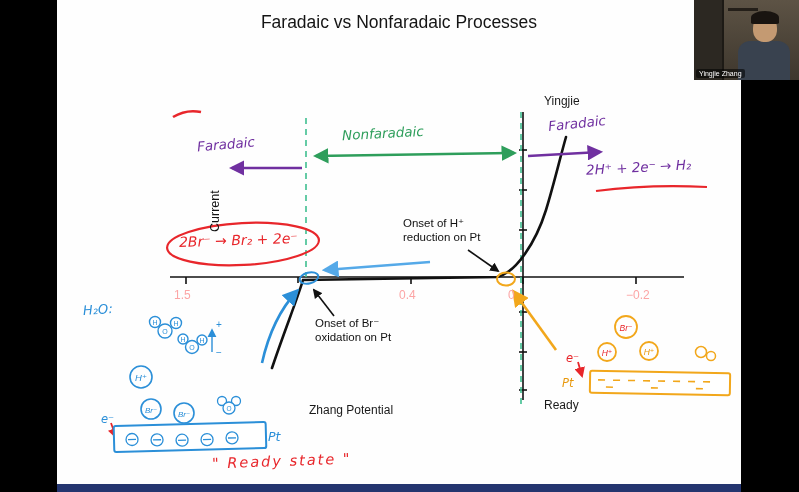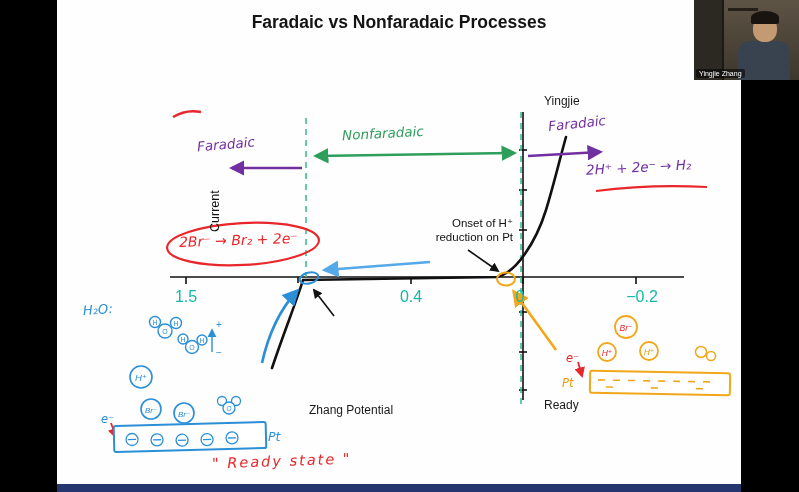--- a/index.html
+++ b/index.html
@@ -9,24 +9,24 @@
   #slide{position:absolute;left:57px;top:0;width:684px;height:485px;background:#fefefe}
   #bottombar{position:absolute;left:57px;top:484px;width:684px;height:8px;background:#24356f}
   .abs{position:absolute}
   .hand{font-family:"DejaVu Sans",sans-serif;font-style:italic}
   .purple{color:#7030a0}
   .green{color:#2e9e5b}
   .red{color:#e8262b}
   .blue{color:#2b8fd8}
   .orange{color:#e8980c}
   #overlay{position:absolute;left:0;top:0;width:799px;height:492px;pointer-events:none}
-  .title{left:57px;top:12px;width:684px;text-align:center;font-size:17.5px;font-weight:bold;color:#141414}
+  .title{left:57px;top:12px;width:684px;text-align:center;font-size:17.5px;font-weight:normal;color:#141414}
   .body-text{font-size:12px;color:#1a1a1a}
-  .tick-label{font-size:16px;color:#14b8a6;text-align:center}
-  .onset{width:110px;text-align:right;font-size:11.5px;line-height:13.5px;color:#111}
+  .tick-label{font-size:12px;color:#fca5a5;}
+  .onset{width:110px;text-align:left;font-size:11.5px;line-height:13.5px;color:#111}
   .current-label{left:208px;top:232px;transform:rotate(-90deg);transform-origin:0 0;font-size:12.5px;color:#111}
   
   #webcam{position:absolute;left:694px;top:0;width:105px;height:80px;background:#473f35;overflow:hidden}
   .wc-room{position:absolute;inset:0;background:linear-gradient(180deg,#5d5345,#3e372d)}
   .wc-door{position:absolute;left:0;top:0;width:30px;height:80px;background:#2c2822;border-right:2px solid #1d1a15}
   .wc-shelf{position:absolute;left:34px;top:8px;width:30px;height:3px;background:#241f19}
   .wc-body{position:absolute;left:44px;top:41px;width:52px;height:40px;background:#39424f;border-radius:12px 12px 0 0}
   .wc-head{position:absolute;left:59px;top:15px;width:24px;height:27px;background:#c49a72;border-radius:48% 48% 44% 44%}
   .wc-hair{position:absolute;left:57px;top:11px;width:28px;height:13px;background:#191410;border-radius:50% 50% 10% 10%}
   .wc-name{position:absolute;left:2px;bottom:2px;font-size:7px;color:#fff;background:rgba(0,0,0,.55);padding:1px 3px;border-radius:2px}
@@ -207,20 +207,24 @@
 
   <div class="abs tick-label" style="left:174px;top:288px;width:24px">1.5</div>
   <div class="abs tick-label" style="left:399px;top:288px;width:24px">0.4</div>
   <div class="abs tick-label" style="left:508px;top:288px;width:24px">0</div>
   <div class="abs tick-label" style="left:626px;top:288px;width:32px">−0.2</div>
 
   <div class="abs onset" style="left:403px;top:217px">
     <div>Onset of H⁺</div>
     <div>reduction on Pt</div>
   </div>
+  <div class="abs onset" style="left:315px;top:317px">
+    <div>Onset of Br⁻</div>
+    <div>oxidation on Pt</div>
+  </div>
 
   <div class="abs hand purple" style="left:197px;top:136px;font-size:13.5px;transform:rotate(-5deg)">Faradaic</div>
   <div class="abs hand green" style="left:342px;top:125px;font-size:13.5px;transform:rotate(-3deg)">Nonfaradaic</div>
   <div class="abs hand purple" style="left:548px;top:115px;font-size:13.5px;transform:rotate(-6deg)">Faradaic</div>
   <div class="abs hand purple" style="left:586px;top:159px;font-size:13.5px;transform:rotate(-3deg)">2H⁺ + 2e⁻ → H₂</div>
   <div class="abs hand red" style="left:179px;top:232px;font-size:14px;transform:rotate(-2deg)">2Br⁻ → Br₂ + 2e⁻</div>
   <div class="abs hand blue" style="left:83px;top:302px;font-size:13px;transform:rotate(-4deg)">H₂O:</div>
   <div class="abs hand red" style="left:212px;top:453px;font-size:14.5px;transform:rotate(-2deg);letter-spacing:2px">" Ready state "</div>
 
   <div class="abs hand blue" style="left:101px;top:412px;font-size:11.5px">e⁻</div>

